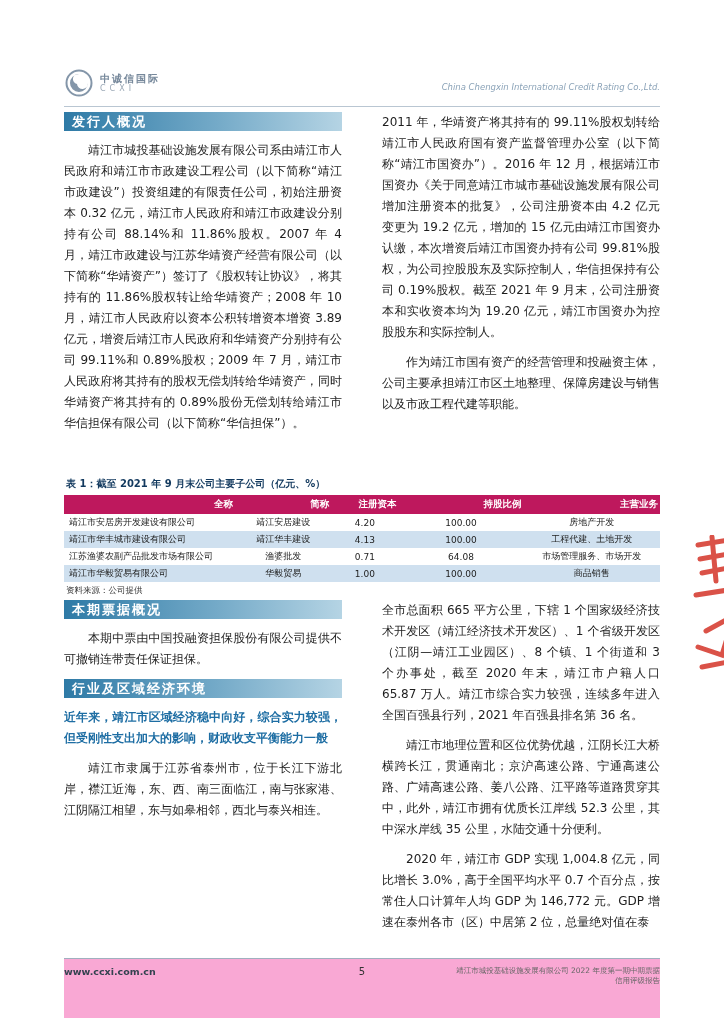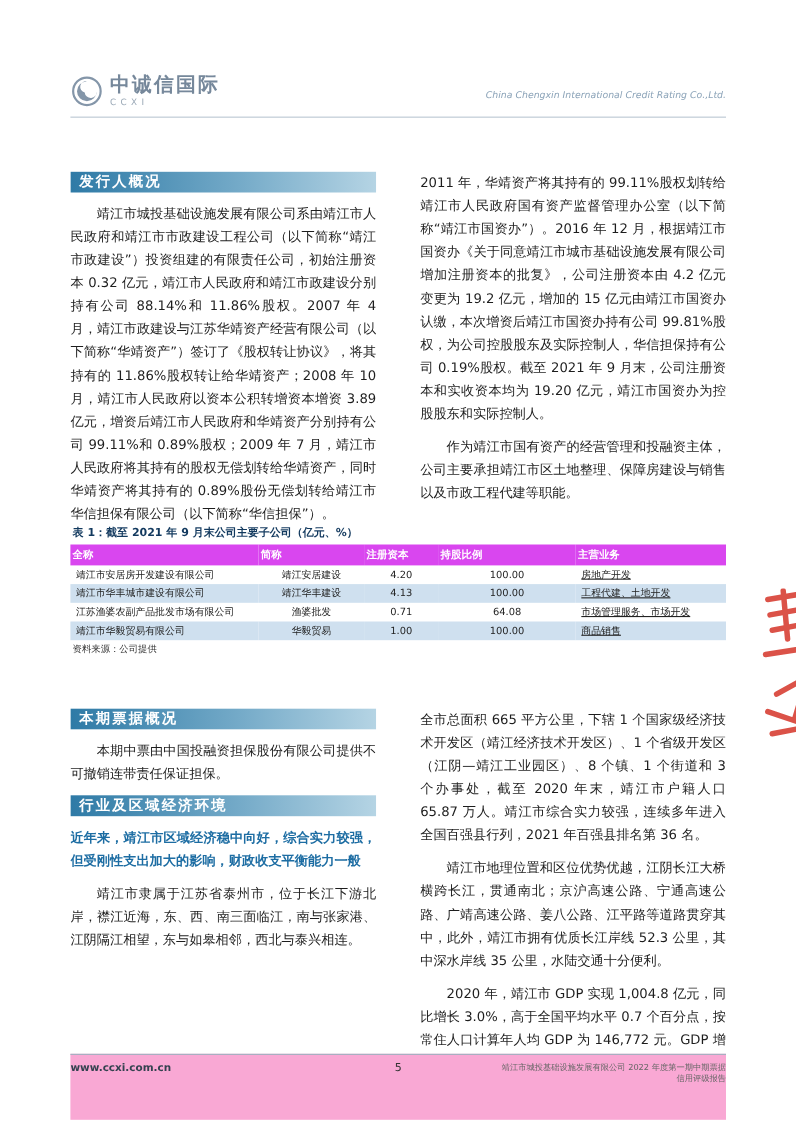--- a/index.html
+++ b/index.html
@@ -7,46 +7,46 @@
     width:724px;height:1024px;position:relative;background:#ffffff;
     font-family:"DejaVu Sans","Liberation Sans",sans-serif;color:#1d1d1d;
   }
   .page{position:absolute;inset:0;overflow:hidden;background:#fff;}
 
   
   .header{position:absolute;left:64px;right:64px;top:68px;height:38px;
     border-bottom:1px solid #b9c6d2;display:flex;justify-content:space-between;align-items:flex-start;}
   .logo{display:flex;align-items:center;gap:6px;}
   .logo-text{display:flex;flex-direction:column;line-height:1.1;}
-  .logo-cn{font-size:18px;font-weight:bold;color:#76889b;letter-spacing:2px;}
+  .logo-cn{font-size:10px;font-weight:bold;color:#76889b;letter-spacing:2px;}
   .logo-sub{font-size:8px;color:#9aa8b6;letter-spacing:4px;margin-top:1px;}
   .company-en{font-size:8.5px;color:#8ba3b8;margin-top:14px;font-style:italic;}
 
   
-  .cols{position:absolute;left:64px;width:596px;display:flex;gap:40px;margin-top:44px;}
+  .cols{position:absolute;left:64px;width:596px;display:flex;gap:40px;}
   .colsA{top:112px;height:360px;}
   .colsC{top:600px;height:352px;}
   .col{width:282px;overflow:hidden;}
   .sec-header{height:19px;line-height:19px;color:#fff;font-weight:bold;font-size:13px;
     padding-left:8px;letter-spacing:2px;margin-bottom:9px;
     background:linear-gradient(90deg,#2e7aa6 0%,#74aac8 55%,#b5d4e4 100%);}
   p{margin:0 0 9px 0;font-size:12px;line-height:21px;text-align:justify;text-indent:2em;}
   p.no-indent{text-indent:0;}
   .highlight{color:#1d6da3;font-weight:bold;font-size:12px;line-height:21px;text-align:justify;margin:0 0 9px 0;}
 
   
   .table-block{position:absolute;left:64px;top:477px;width:596px;}
   .table-title{font-size:10px;font-weight:bold;color:#12395e;margin:0 0 4px 2px;}
   table.tbl{width:100%;border-collapse:collapse;table-layout:fixed;}
-  .tbl th{background:#d946ef;color:#fff;font-weight:bold;font-size:9.5px;padding:3px 2px;text-align:left;}
+  .tbl th{background:#be185d;color:#fff;font-weight:bold;font-size:9.5px;padding:3px 2px;text-align:right;}
   .tbl td{font-size:9px;padding:2px 5px;color:#222;}
   .tbl tbody tr:nth-child(even) td{background:#cfe0ef;}
   .tbl .c1{width:29%;} .tbl .c2{width:16%;} .tbl .c3{width:11%;} .tbl .c4{width:21%;} .tbl .c5{width:23%;}
   .tbl td.c1{text-align:left;} .tbl td.c2{text-align:center;} .tbl td.c3{text-align:center;}
-  .tbl td.c4{text-align:center;} .tbl td.c5{text-align:left;text-decoration:underline;}
+  .tbl td.c4{text-align:center;} .tbl td.c5{text-align:center;}
   .table-source{font-size:8.5px;color:#333;margin-top:3px;margin-left:2px;}
 
   
   .stamp{position:absolute;right:-6px;top:535px;width:40px;height:140px;opacity:0.88;}
 
   
   .footer{position:absolute;left:64px;right:64px;top:958px;background:#f9a8d4;height:60px;}
   .footer-rule{border-top:1px solid #9fb0bf;height:0;}
   .footer-row{position:relative;display:flex;justify-content:space-between;padding-top:7px;}
   .footer-site{font-size:9.5px;font-weight:bold;color:#33424f;}

